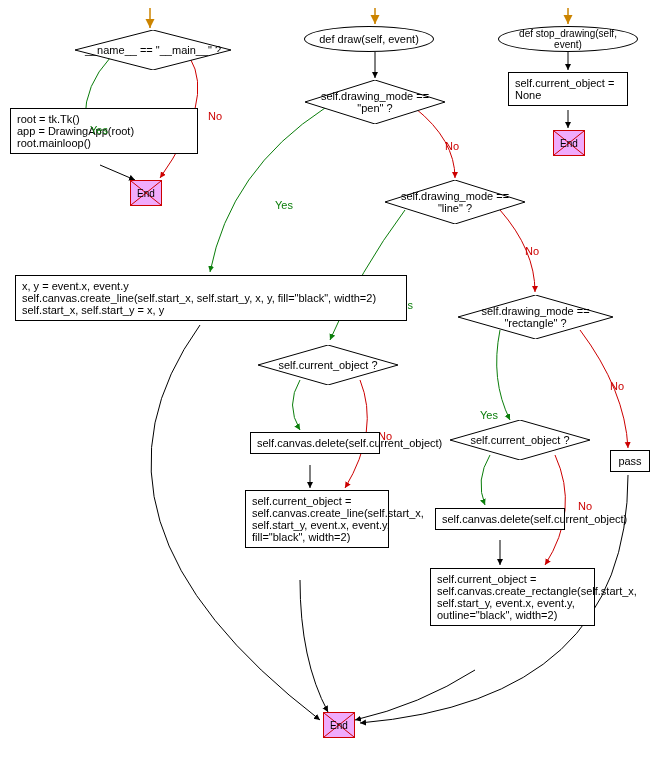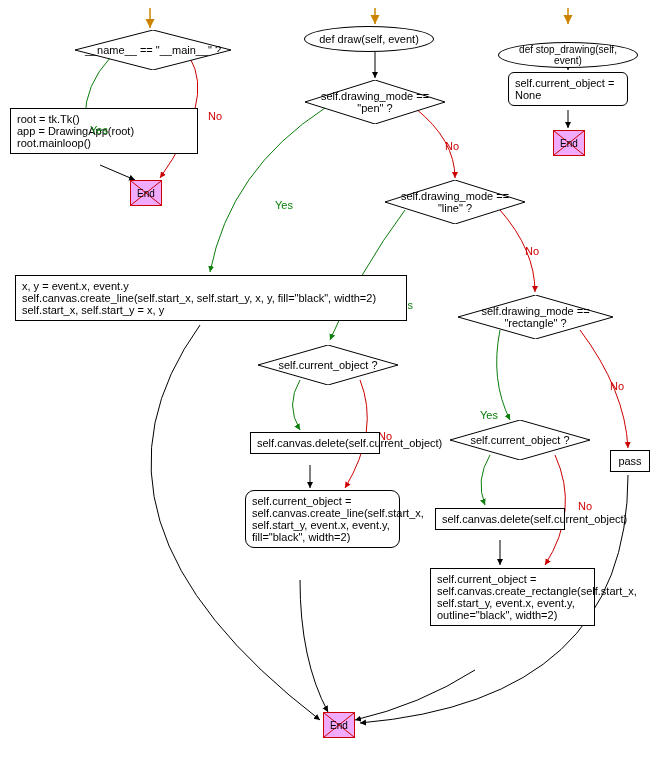--- a/index.html
+++ b/index.html
@@ -208,21 +208,21 @@
       <polygon points="70,0 140,20 70,40 0,20" fill="#fff" stroke="#000"></polygon>
     </svg>
   <div class="label">self.current_object ?</div>
 </div>
 <div class="edge-label yes" style="left:275px; top:400px;">Yes</div>
 <div class="edge-label no" style="left:378px; top:430px;">No</div>
 
 <div class="node rect" style="left:250px; top:432px; width:130px;">
   <span>self.canvas.delete(self.current_object)</span>
 </div>
-<div class="node rect" style="left:245px; top:490px; width:155px;border-radius:9px;">
+<div class="node rect" style="left:245px; top:490px; width:144px;">
   <span>self.current_object = self.canvas.create_line(self.start_x, self.start_y, event.x, event.y, fill="black", width=2)</span>
 </div>
 
 <div class="diamond node" style="left:458px; top:295px; width:155px; height:44px;">
   <svg width="155" height="44" style="position:absolute;">
       <polygon points="77.5,0 155,22 77.5,44 0,22" fill="#fff" stroke="#000"></polygon>
     </svg>
   <div class="label">self.drawing_mode == "rectangle" ?</div>
 </div>
 <div class="edge-label yes" style="left:480px; top:370px;">Yes</div>
@@ -249,24 +249,24 @@
 </div>
 
 <div class="endbox" style="left:323px; top:712px;">
   <svg viewBox="0 0 30 24">
       <line x1="0" y1="0" x2="30" y2="24" stroke="#c00"></line>
       <line x1="30" y1="0" x2="0" y2="24" stroke="#c00"></line>
     </svg>
   <div class="inner">End</div>
 </div>
 
-<div class="node oval" style="left:498px; top:26px; width:140px; height:26px;margin-top:16px;">
+<div class="node oval" style="left:498px; top:26px; width:140px; height:26px;">
   <span style="font-size:10px;">def stop_drawing(self, event)</span>
 </div>
-<div class="node rect" style="left:508px; top:72px; width:120px;border-radius:6px;">
+<div class="node rect" style="left:508px; top:72px; width:120px;">
   <span>self.current_object = None</span>
 </div>
 <div class="endbox" style="left:553px; top:130px;">
   <svg viewBox="0 0 30 24">
       <line x1="0" y1="0" x2="30" y2="24" stroke="#c00"></line>
       <line x1="30" y1="0" x2="0" y2="24" stroke="#c00"></line>
     </svg>
   <div class="inner">End</div>
 </div>
 

